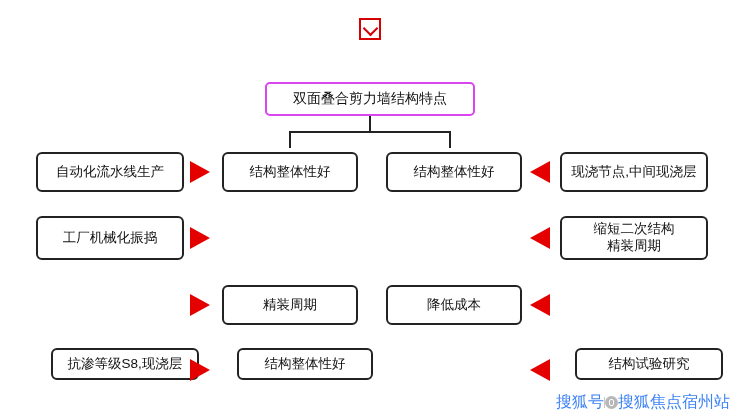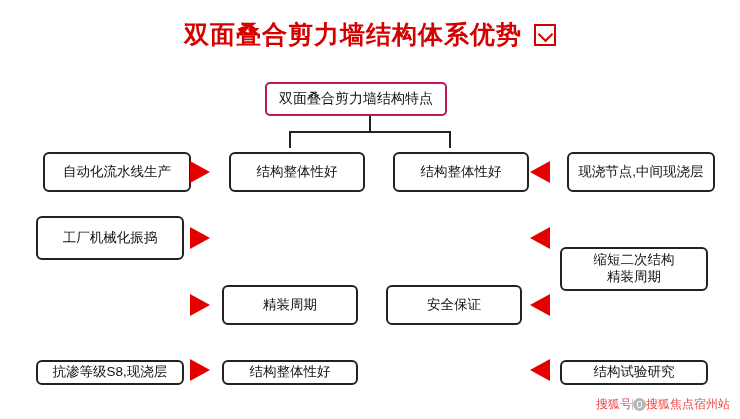--- a/index.html
+++ b/index.html
@@ -55,23 +55,23 @@
     height: 9px;
     border-right: 2px solid #d50000;
     border-bottom: 2px solid #d50000;
     transform: rotate(45deg);
   }
   
   .root-node {
     position: absolute;
     top: 82px;
     left: 265px;
-    width: 182px;
+    width: 210px;
     height: 34px;
-    border: 2px solid #be185d;
+    border: 2px solid #d946ef;
     border-radius: 5px;
     background: #ffffff;
     display: flex;
     align-items: center;
     justify-content: center;
     font-size: 14px;
     color: #111111;
     box-sizing: border-box;
   }
   
@@ -117,24 +117,24 @@
     font-size: 13.5px;
     color: #111111;
     line-height: 1.25;
     padding: 0 4px;
   }
   .node.col-a { left: 36px;  width: 148px; }
   .node.col-b { left: 222px; width: 136px; }
   .node.col-c { left: 386px; width: 136px; }
   .node.col-d { left: 560px; width: 148px; }
 
-  .row-1 { top: 152px; height: 40px; margin-left: 7px; }
+  .row-1 { top: 152px; height: 40px; }
   .row-2 { top: 216px; height: 44px; }
   .row-3 { top: 285px; height: 40px; }
-  .row-4 { top: 360px; height: 25px; }
+  .row-4 { top: 348px; height: 32px; margin-left: 15px; }
 
   
   .arrow {
     position: absolute;
     width: 0;
     height: 0;
     border-top: 11px solid transparent;
     border-bottom: 11px solid transparent;
   }
   .arrow-right {
@@ -156,22 +156,22 @@
   .arr-l3 { top: 294px; }
   .arr-l4 { top: 359px; }
 
   
   .watermark {
     position: absolute;
     right: 10px;
     bottom: 6px;
     display: flex;
     align-items: center;
-    color: #ef4444;
-    font-size: 12px;
+    color: #3b82f6;
+    font-size: 16px;
     white-space: nowrap;
   }
   .wm-logo {
     display: inline-block;
     width: 13px;
     height: 13px;
     border-radius: 50%;
     background: #b8b8b8;
     position: relative;
   }
@@ -192,21 +192,20 @@
     height: 11px;
     background: #c9c9c9;
   }
 </style>
 </head>
 <body>
 
 <div class="page">
 
   <div class="title-row">
-    <span class="title-text">双面叠合剪力墙结构体系优势</span>
     <span class="title-badge"></span>
   </div>
 
   <div class="root-node">双面叠合剪力墙结构特点</div>
 
   <div class="conn conn-v-root"></div>
   <div class="conn conn-h"></div>
   <div class="conn conn-v-left"></div>
   <div class="conn conn-v-right"></div>
 
@@ -217,29 +216,29 @@
   <div class="arrow arrow-right arr-r1"></div>
   <div class="arrow arrow-right arr-r2"></div>
   <div class="arrow arrow-right arr-r3"></div>
   <div class="arrow arrow-right arr-r4"></div>
 
   <div class="node col-b row-1">结构整体性好</div>
   <div class="node col-b row-3">精装周期</div>
   <div class="node col-b row-4">结构整体性好</div>
 
   <div class="node col-c row-1">结构整体性好</div>
-  <div class="node col-c row-3">安全保证</div>
+  <div class="node col-c row-3">降低成本</div>
 
   <div class="arrow arrow-left arr-l1"></div>
   <div class="arrow arrow-left arr-l2"></div>
   <div class="arrow arrow-left arr-l3"></div>
   <div class="arrow arrow-left arr-l4"></div>
 
   <div class="node col-d row-1">现浇节点,中间现浇层</div>
-  <div class="node col-d row-2" style="white-space:pre-line;margin-top:31px;">缩短二次结构
+  <div class="node col-d row-2" style="white-space:pre-line;">缩短二次结构
 精装周期</div>
   <div class="node col-d row-4">结构试验研究</div>
 
   <div class="watermark">
     <span>搜狐号</span>
     <span class="wm-sep"></span>
     <span class="wm-logo"></span>
     <span>搜狐焦点宿州站</span>
   </div>
 

